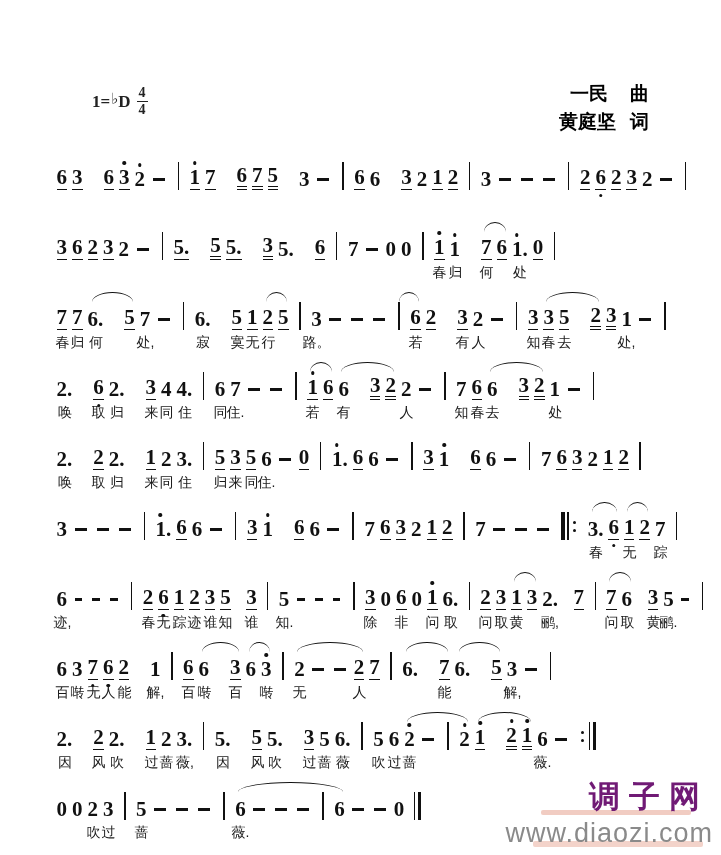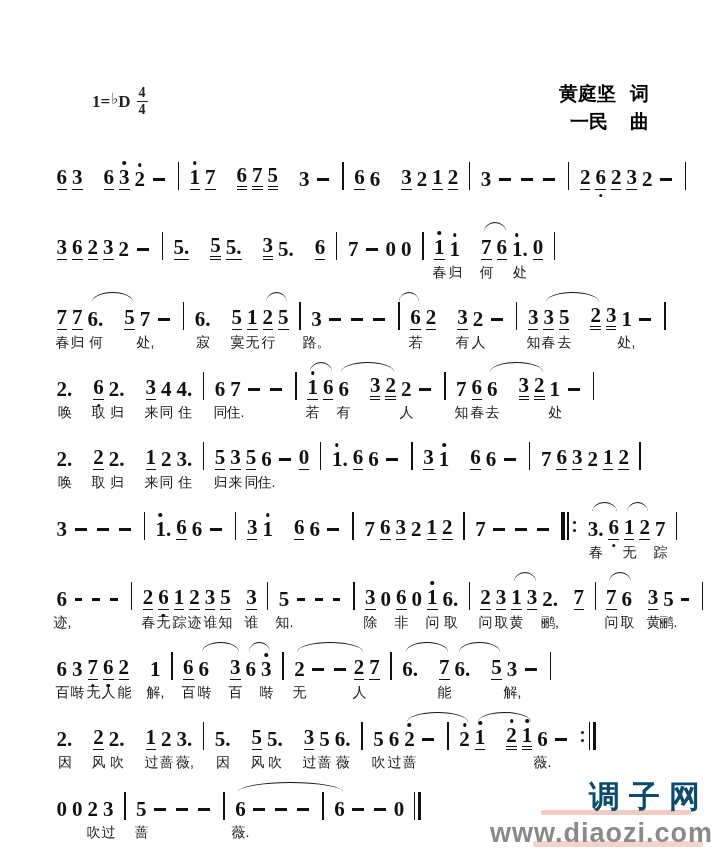--- a/index.html
+++ b/index.html
@@ -43,22 +43,22 @@
   .cbar .thin{width:1.5px;height:28px;background:#111;}
   .cbar .dots{display:flex;flex-direction:column;gap:5px;margin:0 2px;}
   .cbar .dots i{width:3px;height:3px;border-radius:50%;background:#111;}
   .lyric{position:absolute;transform:translateX(-50%);white-space:nowrap;
          font-size:14px;color:#1a1a1a;font-family:"Liberation Sans","DejaVu Sans",sans-serif;}
   .arc{position:absolute;height:9px;border-top:1.6px solid #111;
        border-radius:50% 50% 0 0 / 100% 100% 0 0;}
   
   .watermark{position:absolute;right:8px;bottom:6px;text-align:right;
              font-family:"Liberation Sans","DejaVu Sans",sans-serif;}
-  .wm-name{font-size:31px;font-weight:bold;color:#0c4a6e;letter-spacing:9px;margin-right:4px;}
-  .wm-url{font-size:27px;font-weight:bold;color:#8a8a8a;letter-spacing:1px;position:relative;}
+  .wm-name{font-size:31px;font-weight:bold;color:#701a75;letter-spacing:9px;margin-right:4px;}
+  .wm-url{font-size:27px;font-weight:normal;color:#8a8a8a;letter-spacing:1px;position:relative;}
   .wm-artifact1{position:absolute;right:30px;bottom:40px;width:150px;height:5px;
                 background:rgba(214,110,80,0.35);border-radius:2px;}
   .wm-artifact2{position:absolute;right:18px;bottom:8px;width:170px;height:6px;
                 background:rgba(214,110,80,0.30);border-radius:2px;}
 </style>
 </head>
 <body>
 
 <div class="page">
 
@@ -66,27 +66,27 @@
     <span>1=</span>
       <span class="flat">♭</span>
       <span>D</span>
     <span class="meter">
       <span class="num">4</span>
       <span class="den">4</span>
     </span>
   </div>
 
   <div class="credits">
+    <div class="row composer">
+      <span class="name">一民</span>
+      <span class="role">曲</span>
+    </div>
     <div class="row lyricist">
       <span class="name">黄庭坚</span>
       <span class="role">词</span>
-    </div>
-    <div class="row composer">
-      <span class="name">一民</span>
-      <span class="role">曲</span>
     </div>
   </div>
 
   <div id="score">
       <div class="system">
         <div class="notes">
           <span class="note u1">6</span>
           <span class="note u1">3</span>
           <span class="sp" style="width: 16px;"></span>
           <span class="note u1">6</span>

